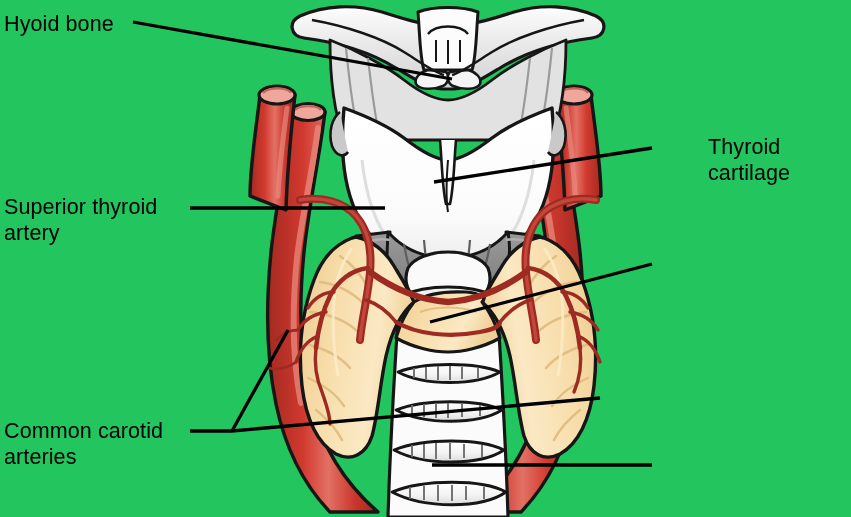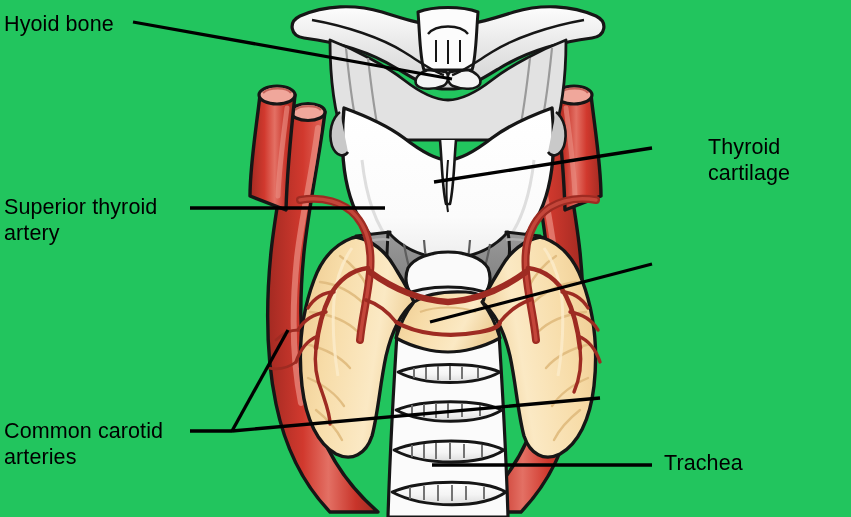--- a/index.html
+++ b/index.html
@@ -320,15 +320,14 @@
 
   <div class="label label-left" id="lbl-superior-thyroid">Superior thyroid
 artery</div>
 
   <div class="label label-left" id="lbl-common-carotid">Common carotid
 arteries</div>
 
   <div class="label label-right" id="lbl-thyroid-cartilage">Thyroid cartilage</div>
 
 
-  <div class="label label-right" id="lbl-trachea">Trachea</div>
 
 </div>
 
 </body></html>

